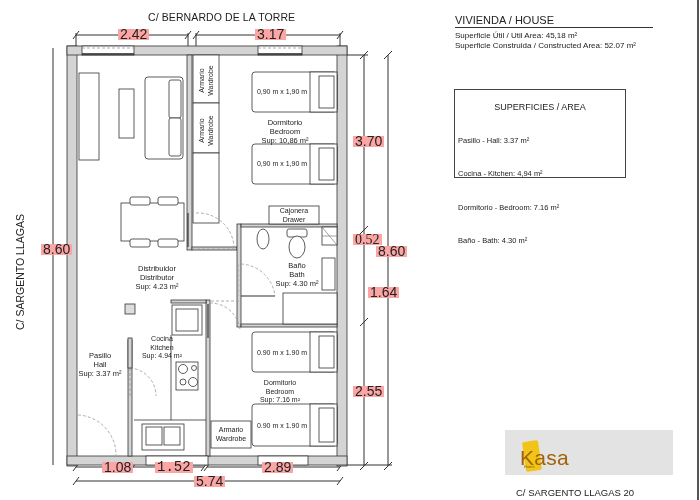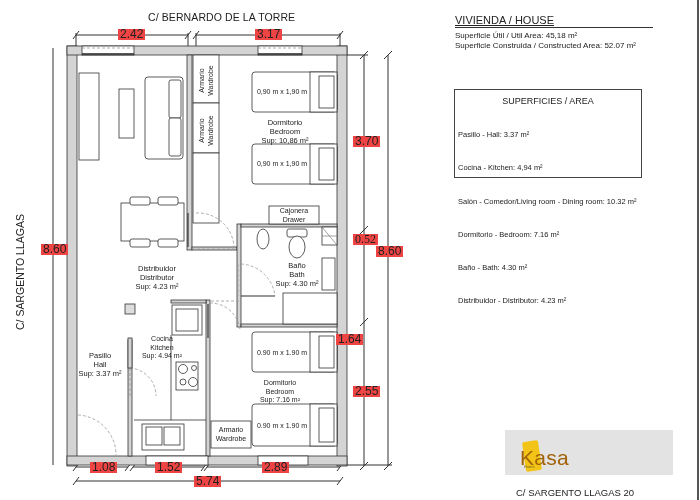--- a/index.html
+++ b/index.html
@@ -2,27 +2,27 @@
 <html><head>
 <meta charset="utf-8">
 <style>
   html, body { margin:0; padding:0; background:#ffffff; }
   body { width:700px; height:500px; position:relative; overflow:hidden;
          font-family:"Liberation Sans", sans-serif; color:#222; }
   .abs { position:absolute; }
   .plan { position:absolute; left:0; top:0; width:420px; height:467px; }
   .txt { position:absolute; font-size:7.5px; line-height:9px; text-align:center; color:#222; white-space:nowrap; }
   .lbl-sm { font-size:7px; line-height:8.5px; }
-  .dim { position:absolute; font-size:12px; color:#222; background:#ef4444; padding:0 2px; line-height:11px; }
+  .dim { position:absolute; font-size:14px; color:#222; background:#fca5a5; padding:0 2px; line-height:11px; }
   .street-top { position:absolute; left:148px; top:11px; font-size:10.5px; letter-spacing:0.1px; }
   .street-left { position:absolute; left:14px; top:330px; font-size:10.5px; transform:rotate(-90deg); transform-origin:left top; white-space:nowrap; }
   .info { position:absolute; left:455px; top:14px; width:250px; }
-  .info-title { font-size:11px; border-bottom:1.5px solid #333; width:198px; padding-bottom:1px;text-decoration:underline; }
+  .info-title { font-size:11px; border-bottom:1.5px solid #333; width:198px; padding-bottom:1px; }
   .info-line { font-size:8px; line-height:10px; }
-  .area-box { position:absolute; left:454px; top:89px; width:188px; height:89px; border:1.5px solid #444; box-sizing:border-box; padding:5px 3px; }
+  .area-box { position:absolute; left:454px; top:89px; width:172px; height:89px; border:1.5px solid #444; box-sizing:border-box; padding:11px 3px; }
   .area-title { font-size:9px; text-align:center; margin-top:1px; margin-bottom:5px; }
   .area-item { font-size:7.5px; line-height:9.3px;margin-top:24px; }
   .vr { position:absolute; left:697px; top:0; width:2px; height:500px; background:#555; }
   .logo { position:absolute; left:505px; top:430px; width:168px; height:45px; background:#e3e3e3; }
   .logo-tag { position:absolute; left:524px; top:441px; width:16px; height:30px; background:#f2c418; transform:rotate(-8deg); border-radius:2px; }
   .logo-word { position:absolute; left:520px; top:446px; font-size:21px; color:#a16207; font-family:"Liberation Sans", sans-serif; letter-spacing:0.3px; }
   .footer-addr { position:absolute; left:516px; top:487px; font-size:9.5px; }
 </style>
 </head>
 <body>
@@ -183,27 +183,27 @@
       <rect x="258" y="456" width="50" height="9"></rect>
     </g>
   </svg>
 
   
   <div class="street-top">C/ BERNARDO DE LA TORRE</div>
   <div class="street-left">C/ SARGENTO LLAGAS</div>
 
   <div class="dim" style="left:118px;top:29px;">2.42</div>
   <div class="dim" style="left:255px;top:29px;">3.17</div>
-  <div class="dim" style="left:90px;top:462px;">1.08</div>
-  <div class="dim" style="left:155px;top:462px;">1.52</div>
+  <div class="dim" style="left:102px;top:462px;">1.08</div>
+  <div class="dim" style="left:155px;top:462px;font-family:Liberation Mono, monospace;">1.52</div>
   <div class="dim" style="left:262px;top:462px;">2.89</div>
   <div class="dim" style="left:194px;top:476px;">5.74</div>
   <div class="dim" style="left:353px;top:136px;">3.70</div>
   <div class="dim" style="left:353px;top:234px;font-family:Liberation Serif, serif;">0.52</div>
-  <div class="dim" style="left:336px;top:287px;margin-top:47px;">1.64</div>
+  <div class="dim" style="left:368px;top:287px;">1.64</div>
   <div class="dim" style="left:353px;top:386px;">2.55</div>
   <div class="dim" style="left:376px;top:246px;">8.60</div>
   <div class="dim" style="left:41px;top:244px;">8.60</div>
 
   
   
   <div class="txt" style="left:250px;top:118px;width:70px;">
     <div>Dormitorio</div>
     <div>Bedroom</div>
     <div>Sup: 10,86 m²</div>
@@ -272,24 +272,22 @@
 <div class="info">
   <div class="info-title">VIVIENDA / HOUSE</div>
   <div class="info-line" style="margin-top:3px;">Superficie Útil / Util Area: 45,18 m²</div>
   <div class="info-line">Superficie Construida / Constructed Area: 52.07 m²</div>
 </div>
 
 <div class="area-box">
   <div class="area-title">SUPERFICIES / AREA</div>
   <div class="area-item">Pasillo - Hall: 3.37 m²</div>
   <div class="area-item">Cocina - Kitchen: 4,94 m²</div>
-  <div class="area-item">Salón - Comedor/Living room - Dining room: 10.32 m²</div>
   <div class="area-item">Dormitorio - Bedroom: 7.16 m²</div>
   <div class="area-item">Baño - Bath: 4.30 m²</div>
-  <div class="area-item">Distribuidor - Distributor: 4.23 m²</div>
 </div>
 
 <div class="vr"></div>
 
 <div class="logo"></div>
 <div class="logo-tag"></div>
 <div class="logo-word">Kasa</div>
 <div class="abs" style="left:524px;top:464px;font-size:4px;color:#7a6a20;">Home</div>
 
 <div class="footer-addr">C/ SARGENTO LLAGAS  20</div>

